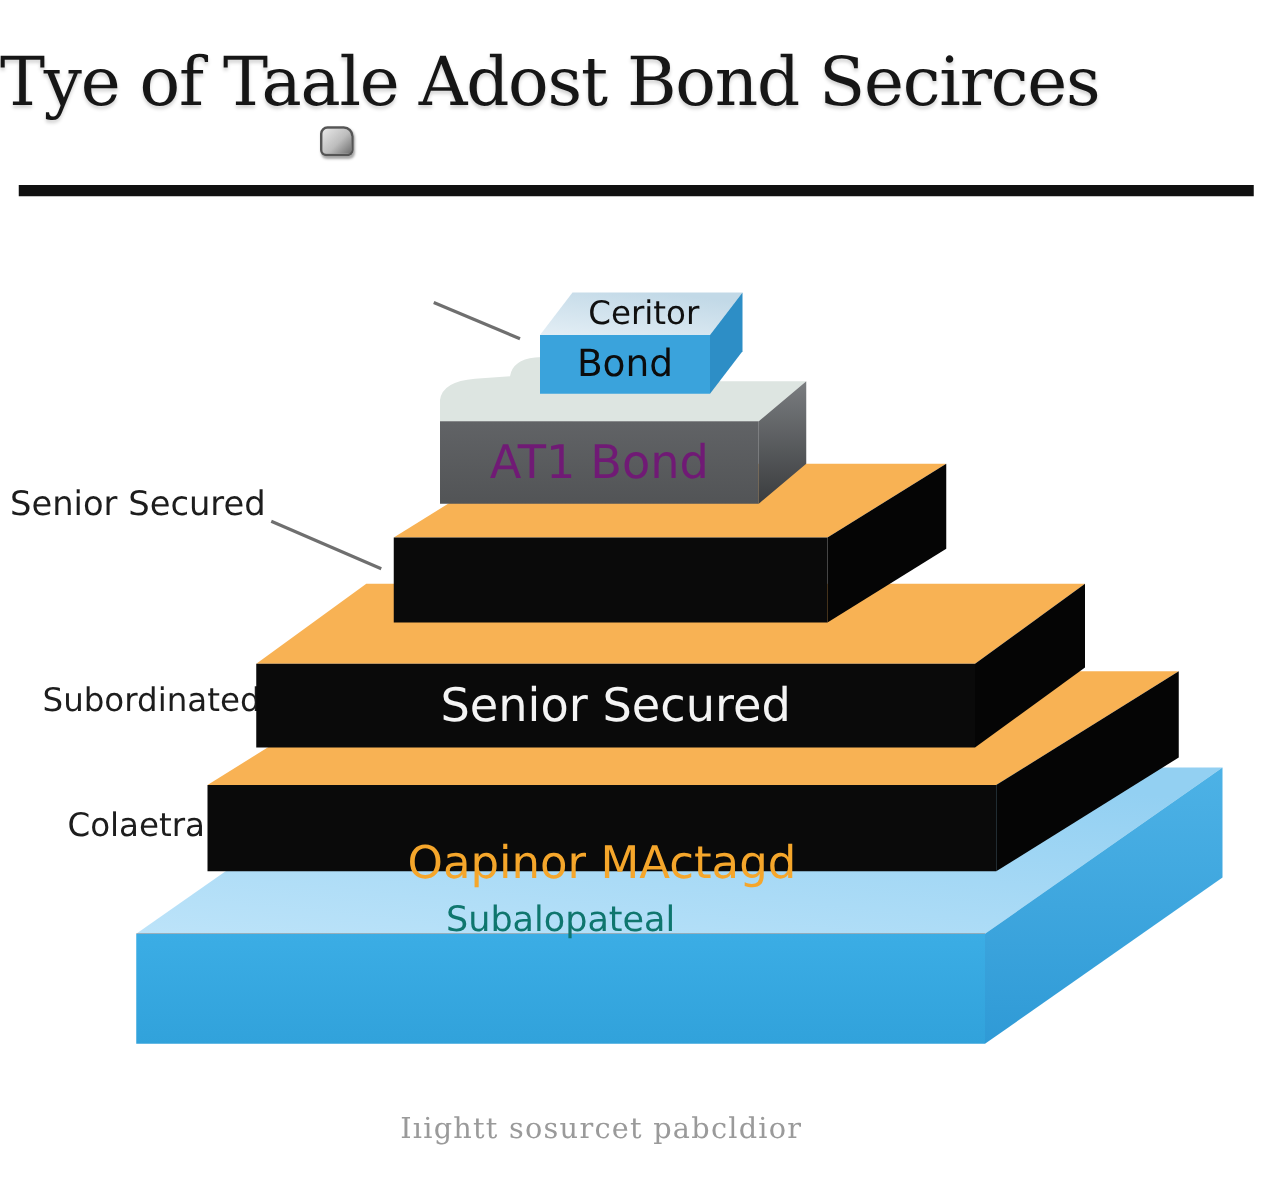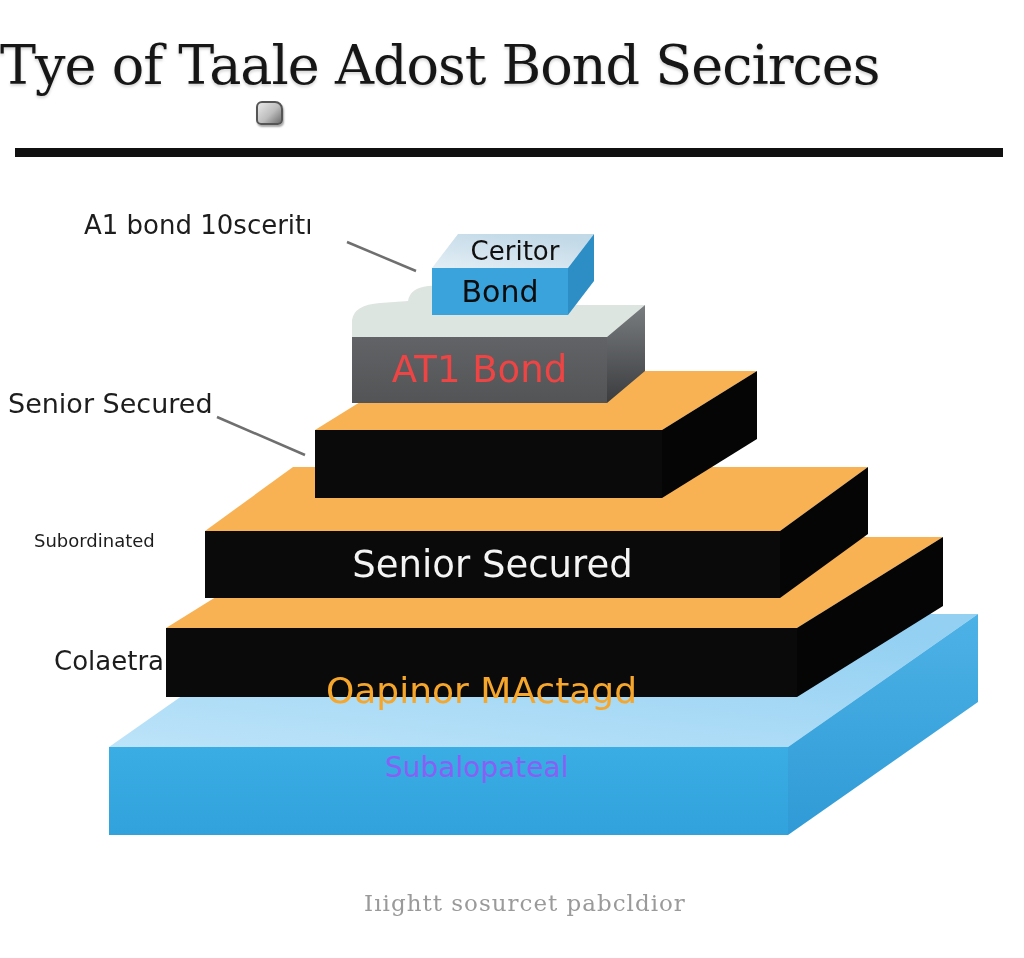--- a/index.html
+++ b/index.html
@@ -30,56 +30,54 @@
     position:absolute;left:15px;top:148px;width:988px;height:9px;
     background:#101010;
   }
   
   .side-label{
     position:absolute;color:#1d1d1d;white-space:nowrap;
     font-family:"DejaVu Sans",sans-serif;
   }
   .lbl-1{left:84px;top:210px;font-size:26px;}
   .lbl-2{left:8px;top:388px;font-size:27px;}
-  .lbl-3{left:34px;top:530px;font-size:18px;text-align:center;}
+  .lbl-3{left:34px;top:546px;font-size:26px;text-align:center;}
   .lbl-4{left:54px;top:646px;font-size:26px;}
   
   svg.pyramid{position:absolute;left:0;top:0;}
   
   .slab-text{
     position:absolute;text-align:center;white-space:nowrap;
     font-family:"DejaVu Sans",sans-serif;
   }
   .t-ceritor{left:440px;top:236px;width:150px;font-size:26px;color:#101010;}
   .t-bond{left:432px;top:268px;width:136px;line-height:47px;font-size:30px;color:#0c0c0c;}
-  .t-at1{left:352px;top:337px;width:255px;line-height:66px;font-size:37px;color:#ef4444;}
+  .t-at1{left:352px;top:337px;width:255px;line-height:66px;font-size:37px;color:#701a75;}
   .t-layer3{left:315px;top:430px;width:347px;line-height:68px;font-size:36px;color:#f4f4f4;}
   .t-layer4{left:205px;top:531px;width:575px;line-height:67px;font-size:37px;color:#f4f4f4;}
   .t-layer5{left:166px;top:628px;width:631px;line-height:69px;font-size:36px;color:#f5a62b;margin-top:28px;}
-  .t-base{left:109px;top:748px;width:679px;line-height:40px;font-size:28px;color:#8b5cf6;margin-left:28px;}
+  .t-base{left:109px;top:716px;width:679px;line-height:40px;font-size:28px;color:#0f766e;}
   
   .caption{
     position:absolute;left:0;top:890px;width:962px;
     text-align:center;
     font-family:"DejaVu Serif",serif;
     font-size:23px;color:#9a9a9a;letter-spacing:1px;
     white-space:nowrap;
-    padding-left:44px;
   }
 </style>
 </head>
 <body>
 
 <div class="canvas">
 
   <div class="title">Tye of Taale Adost Bond Secirces</div>
   <div class="title-artifact"></div>
   <div class="rule"></div>
 
-  <div class="side-label lbl-1">A1 bond 10sceritı</div>
   <div class="side-label lbl-2">Senior Secured</div>
   <div class="side-label lbl-3">Subordinated</div>
   <div class="side-label lbl-4">Colaetral</div>
 
   <svg class="pyramid" width="1024" height="958" viewBox="0 0 1024 958">
     <defs>
       <linearGradient id="baseTopGrad" x1="0" y1="1" x2="0.7" y2="0">
         <stop offset="0" stop-color="#bce3f9"></stop>
         <stop offset="1" stop-color="#93d0f2"></stop>
       </linearGradient>

